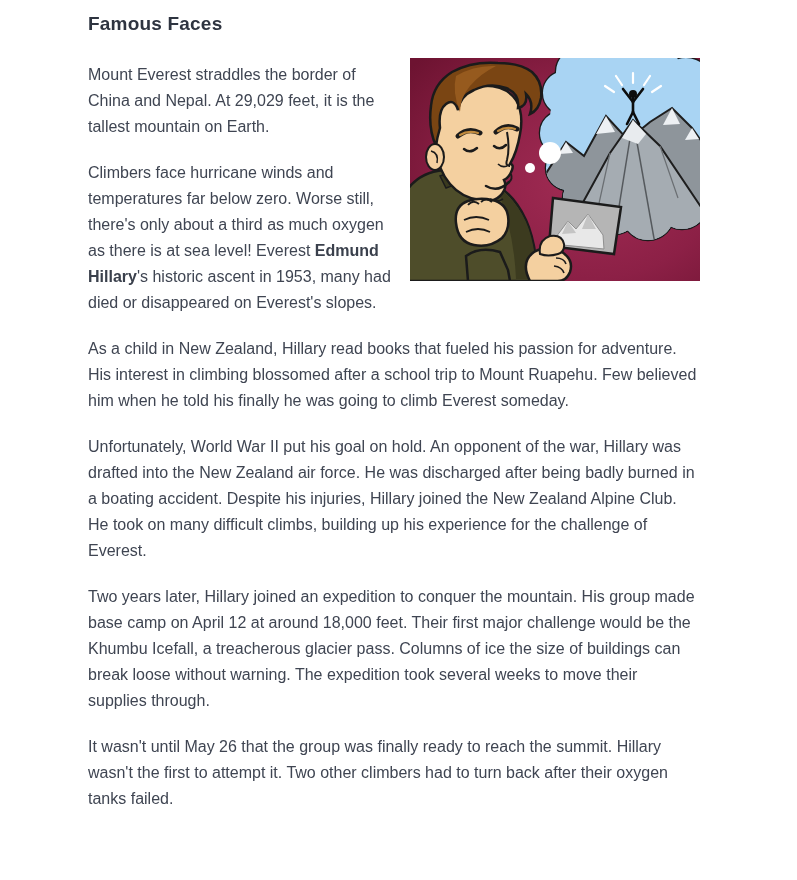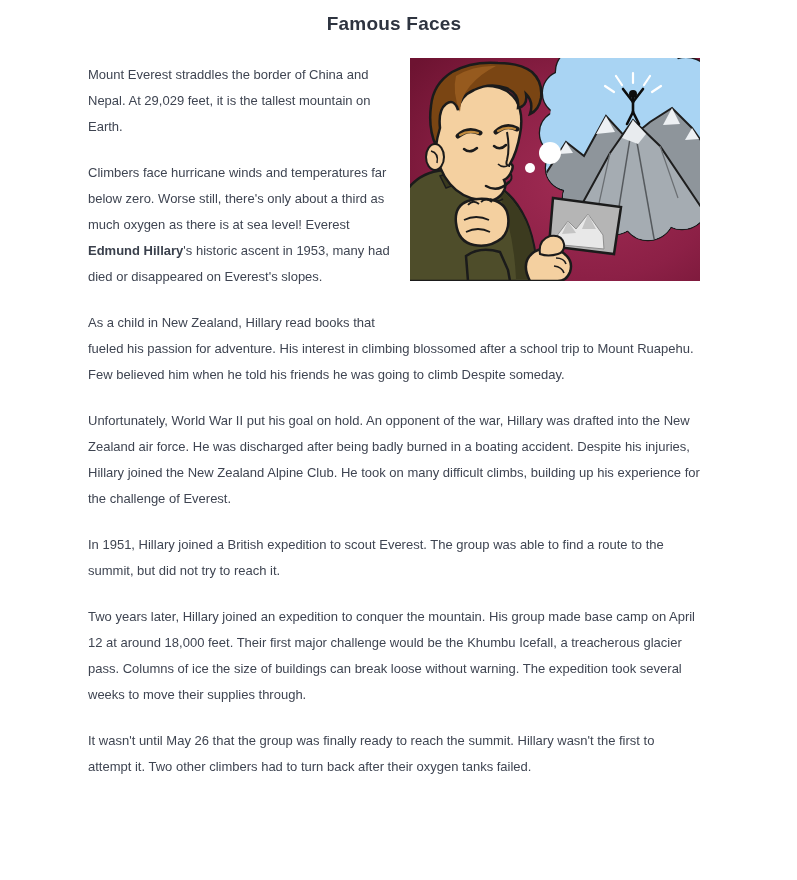--- a/index.html
+++ b/index.html
@@ -11,25 +11,24 @@
     overflow: hidden;
   }
   .page { padding: 12px 97px 0 88px; }
   h1.page-title {
     font-size: 19px;
     line-height: 24px;
     font-weight: bold;
     color: #2e3440;
     margin: 0 0 26px 0;
     letter-spacing: 0.2px;
-    text-align: center;
   }
   .article { color: #3f4552; }
   .article p {
-    font-size: 13px;
+    font-size: 16px;
     line-height: 26px;
     margin: 0 0 20px 0;
   }
   .article p strong { font-weight: bold; color: #3a404c; }
   figure.illustration {
     float: right;
     width: 290px; height: 223px;
     margin: -4px 0 44px 12px;
     padding: 0;
   }
@@ -171,24 +170,23 @@
           <path d="M130,196 Q128,182 140,178 Q152,176 154,186 Q155,194 148,196 Q138,199 130,196 Z" fill="#f4d0a0" stroke="#1b1b1b" stroke-width="2"></path>
           <path d="M146,200 q8,0 10,6 M144,208 q8,1 10,7" fill="none" stroke="#1b1b1b" stroke-width="1.6"></path>
         </g>
       </svg>
     </figure>
 
     <p>Mount Everest straddles the border of China and Nepal. At 29,029 feet, it is the tallest mountain on Earth.</p>
 
     <p><span>Climbers face hurricane winds and temperatures far below zero. Worse still, there's only about a third as much oxygen as there is at sea level! Everest </span><strong>Edmund Hillary</strong><span>'s historic ascent in 1953, many had died or disappeared on Everest's slopes.</span></p>
 
-    <p>As a child in New Zealand, Hillary read books that fueled his passion for adventure. His interest in climbing blossomed after a school trip to Mount Ruapehu. Few believed him when he told his friends he was going to climb Despite someday.</p>
+    <p>As a child in New Zealand, Hillary read books that fueled his passion for adventure. His interest in climbing blossomed after a school trip to Mount Ruapehu. Few believed him when he told his finally he was going to climb Everest someday.</p>
 
     <p>Unfortunately, World War II put his goal on hold. An opponent of the war, Hillary was drafted into the New Zealand air force. He was discharged after being badly burned in a boating accident. Despite his injuries, Hillary joined the New Zealand Alpine Club. He took on many difficult climbs, building up his experience for the challenge of Everest.</p>
 
-    <p>In 1951, Hillary joined a British expedition to scout Everest. The group was able to find a route to the summit, but did not try to reach it.</p>
 
     <p>Two years later, Hillary joined an expedition to conquer the mountain. His group made base camp on April 12 at around 18,000 feet. Their first major challenge would be the Khumbu Icefall, a treacherous glacier pass. Columns of ice the size of buildings can break loose without warning. The expedition took several weeks to move their supplies through.</p>
 
     <p>It wasn't until May 26 that the group was finally ready to reach the summit. Hillary wasn't the first to attempt it. Two other climbers had to turn back after their oxygen tanks failed.</p>
 
   </div>
 </div>
 
 </body></html>

